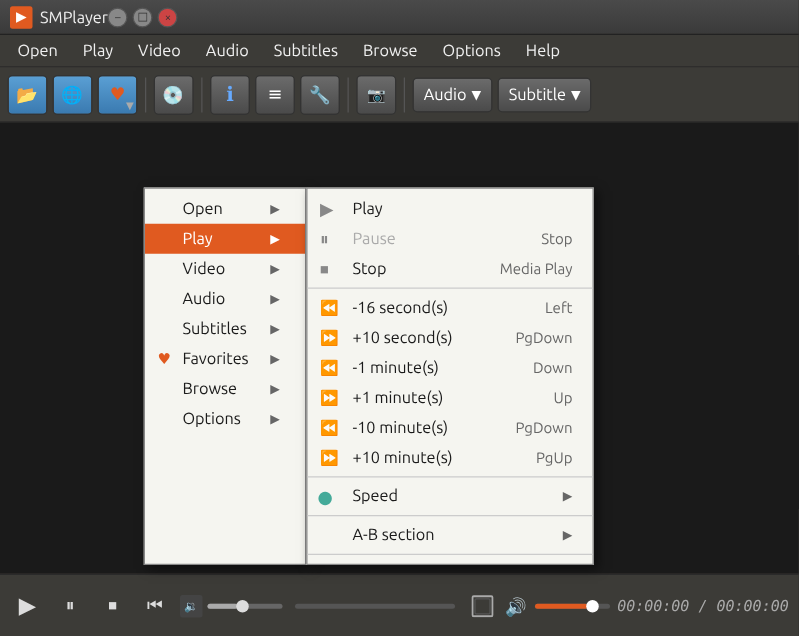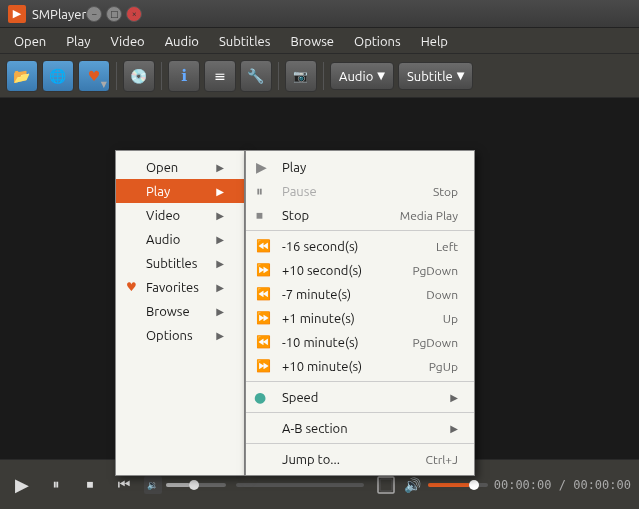--- a/index.html
+++ b/index.html
@@ -143,20 +143,21 @@
       height: 4px;
       background: #555;
       border-radius: 2px;
       margin: 0 4px;
     }
     .time-display {
       color: #aaa;
       font-size: 12px;
       font-family: monospace;
       white-space: nowrap;
+      font-style: italic;
     }
     .volume-icon {
       color: #ccc;
       font-size: 14px;
       cursor: pointer;
     }
     .volume-slider {
       width: 60px;
       height: 4px;
       background: #555;
@@ -427,21 +428,21 @@
     </div>
 
     <div class="sub-item">
       <span class="sub-icon fwd-icon" style="font-size:12px;">⏩</span>
       <span>+10 second(s)</span>
       <span class="sub-shortcut">PgDown</span>
     </div>
 
     <div class="sub-item">
       <span class="sub-icon rew-icon" style="font-size:12px;">⏪</span>
-      <span>-7 minute(s)</span>
+      <span>-1 minute(s)</span>
       <span class="sub-shortcut">Down</span>
     </div>
 
     <div class="sub-item">
       <span class="sub-icon fwd-icon" style="font-size:12px;">⏩</span>
       <span>+1 minute(s)</span>
       <span class="sub-shortcut">Up</span>
     </div>
 
     <div class="sub-item">
@@ -463,24 +464,20 @@
       <span class="sub-arrow">▶</span>
     </div>
     <div class="sub-sep"></div>
 
     <div class="sub-item">
       <span>A-B section</span>
       <span class="sub-arrow">▶</span>
     </div>
     <div class="sub-sep"></div>
 
-    <div class="sub-item">
-      <span>Jump to...</span>
-      <span class="sub-shortcut">Ctrl+J</span>
-    </div>
   </div>
 </div>
 
 <div id="bottom-controls">
 
   <div class="ctrl-btn" style="font-size:18px; color:#ddd;">▶</div>
 
   <div class="ctrl-btn" style="font-size:14px; color:#ddd;">⏸</div>
 
   <div class="ctrl-btn" style="font-size:14px; color:#ddd;">⏹</div>

